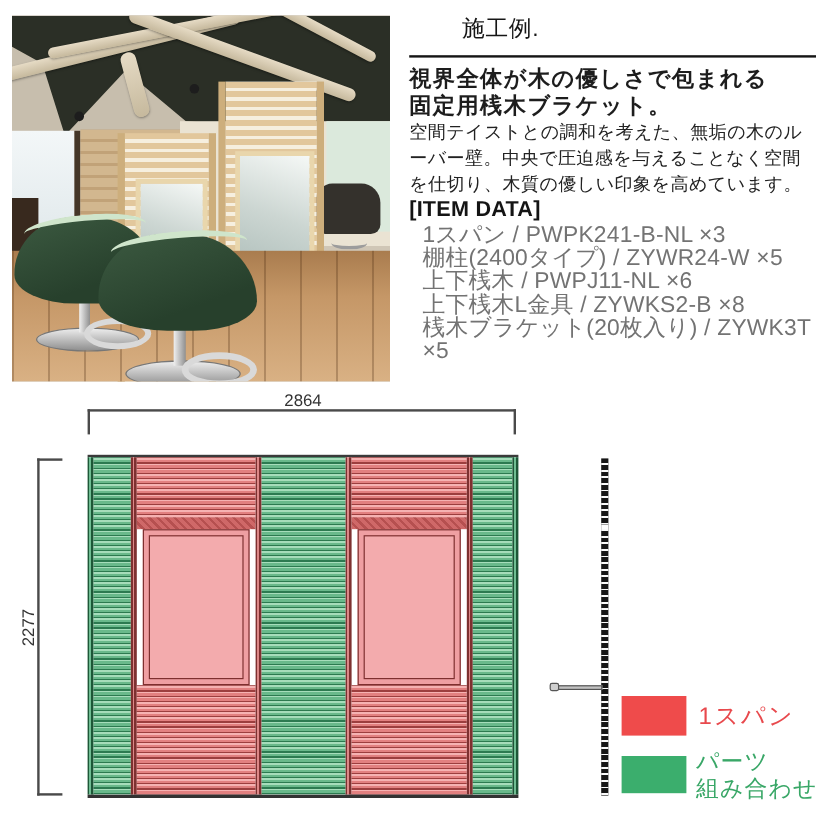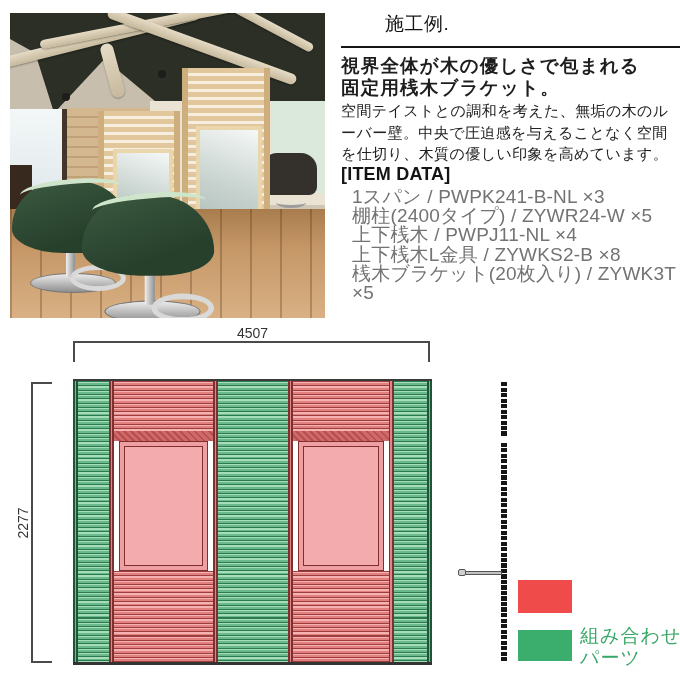--- a/index.html
+++ b/index.html
@@ -135,26 +135,26 @@
     <div>視界全体が木の優しさで包まれる</div>
     <div>固定用桟木ブラケット。</div>
   </div>
 
   <div class="abs" id="description">空間テイストとの調和を考えた、無垢の木のルーバー壁。中央で圧迫感を与えることなく空間を仕切り、木質の優しい印象を高めています。</div>
 
   <div class="abs" id="item-heading">[ITEM DATA]</div>
   <div class="abs" id="item-list">
     <div>1スパン / PWPK241-B-NL ×3</div>
     <div>棚柱(2400タイプ) / ZYWR24-W ×5</div>
-    <div>上下桟木 / PWPJ11-NL ×4</div>
+    <div>上下桟木 / PWPJ11-NL ×6</div>
     <div>上下桟木L金具 / ZYWKS2-B ×8</div>
     <div>桟木ブラケット(20枚入り) / ZYWK3T ×5</div>
   </div>
 
-  <div class="abs" id="dim-h-label">4507</div>
+  <div class="abs" id="dim-h-label">2864</div>
   <div class="abs" id="dim-h"></div>
   <div class="abs" id="dim-v-label">2277</div>
   <div class="abs" id="dim-v"></div>
 
   <div class="abs" id="wall">
     <div class="gpost"></div>
     <div class="gslat g1"></div>
     <div class="rpost"></div>
     <div class="rspan r1">
       <div class="rslat rtop"></div>
@@ -179,19 +179,20 @@
     <div class="gslat g3"></div>
     <div class="gpost"></div>
   </div>
 
   <div class="abs" id="upright"></div>
   <div class="abs" id="upright-notch"></div>
   <div class="abs" id="bracket-arm"></div>
   <div class="abs" id="bracket-cap"></div>
 
   <div class="abs" id="legend-red-swatch"></div>
+  <div class="abs" id="legend-red-label">1スパン</div>
   <div class="abs" id="legend-green-swatch"></div>
   <div class="abs" id="legend-green-label">
+    <div>パーツ</div>
     <div>組み合わせ</div>
-    <div>パーツ</div>
   </div>
 
 </div>
 
 </body></html>

